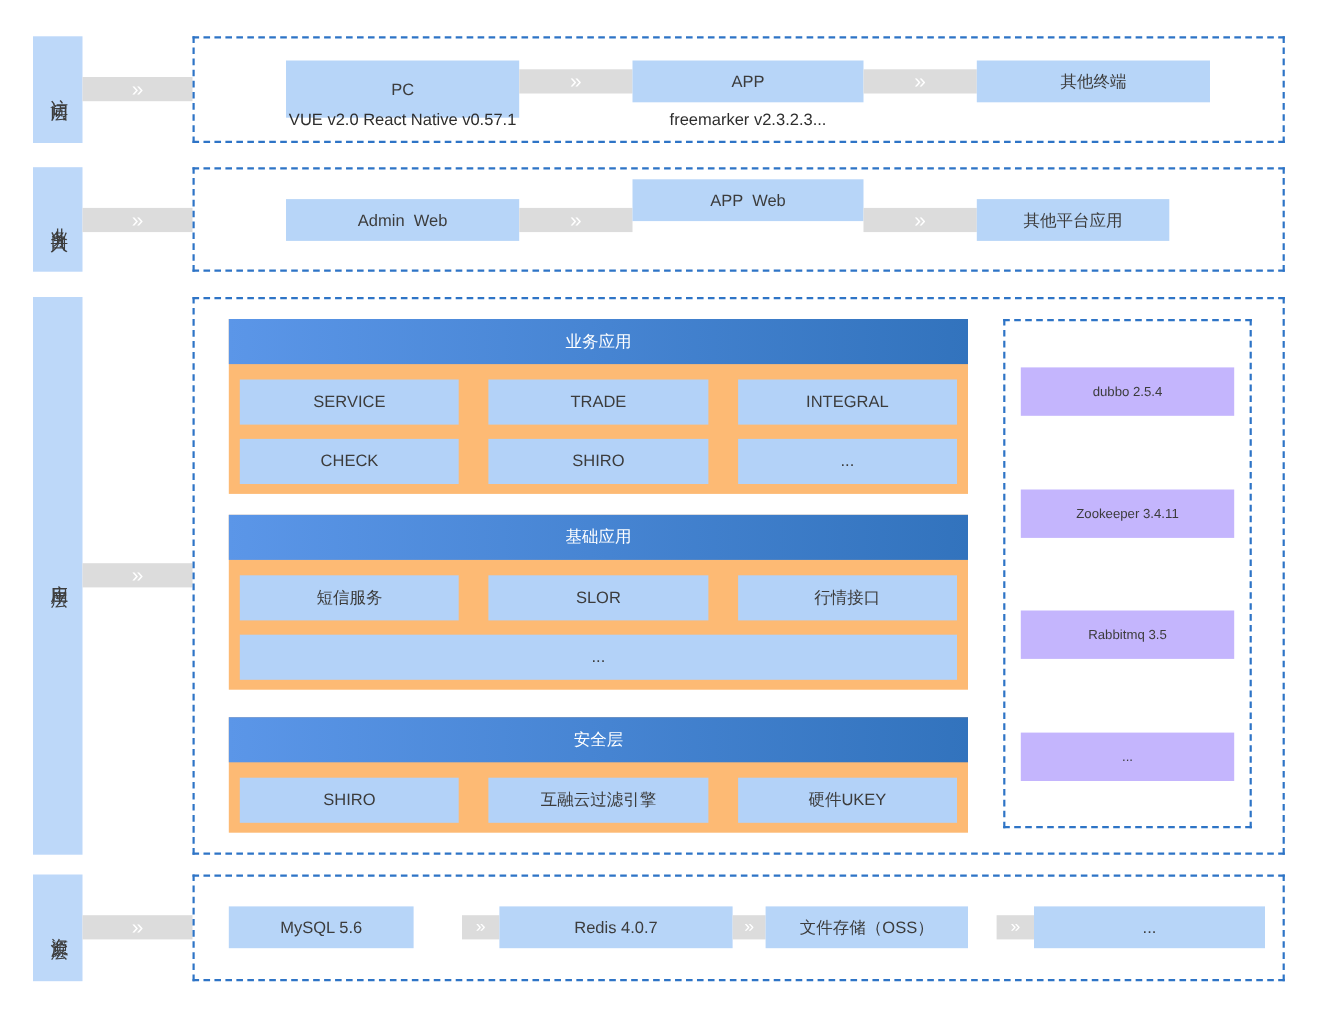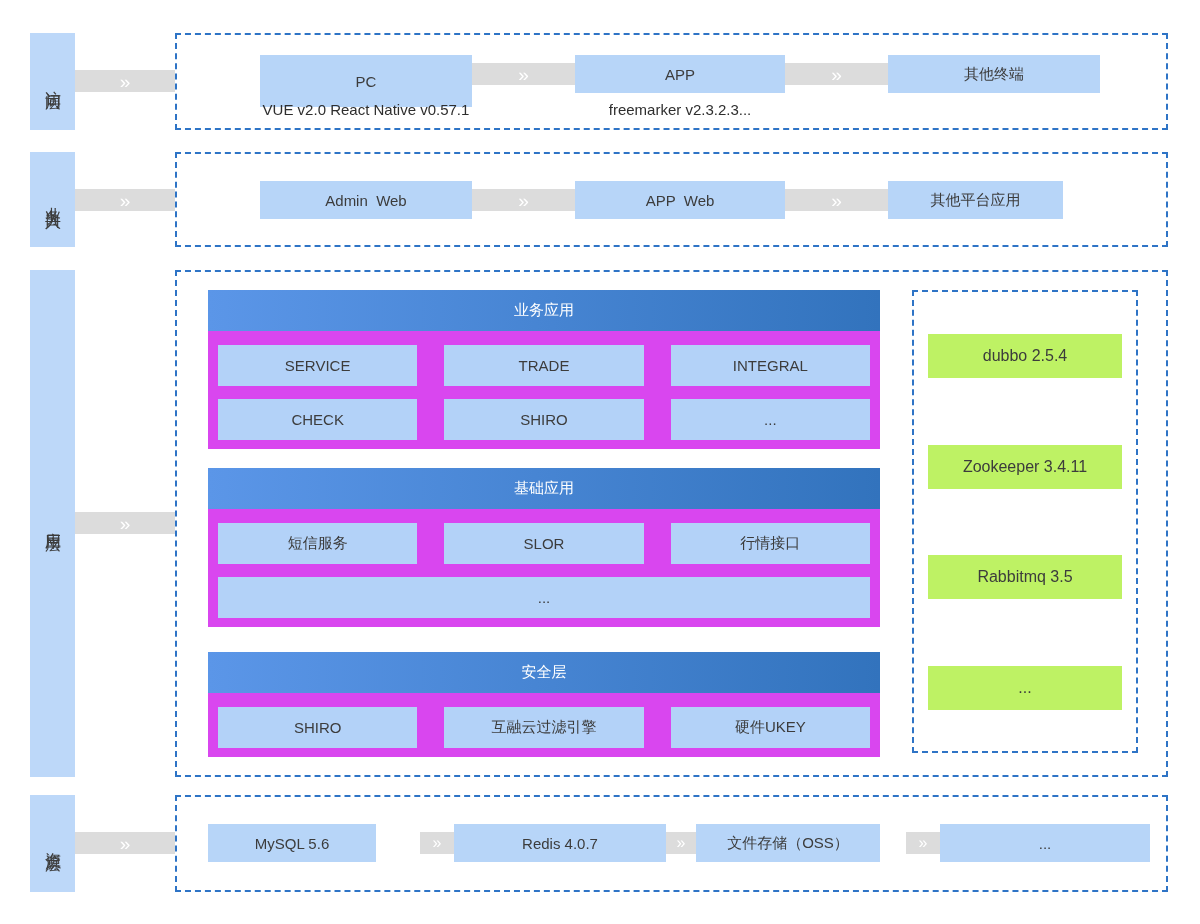--- a/index.html
+++ b/index.html
@@ -23,42 +23,42 @@
 
   .box {
     position:absolute; background:#b7d5f8;
     display:flex; align-items:center; justify-content:center;
     font-size:15px; color:#3c3c3c; white-space:pre;
   }
   .note {
     position:absolute; font-size:15px; color:#2e2e2e; text-align:center; white-space:pre;
   }
 
-  .section { position:absolute; background:#d946ef; }
+  .section { position:absolute; background:#fdba74; }
   .section-header {
     height:41px; background:linear-gradient(90deg,#5b96e8,#3273bd);
     color:#ffffff; display:flex; align-items:center; justify-content:center; font-size:15px;
   }
   .rows { padding:14px 10px 9px; display:flex; flex-direction:column; gap:13px; }
   .row { display:flex; gap:27px; }
   .cell {
     flex:1; height:41px; background:#b3d2f8;
     display:flex; align-items:center; justify-content:center;
     font-size:15px; color:#3c3c3c;
   }
 
   .mw-box {
     position:absolute; border:2px dashed #2e74c6; box-sizing:border-box;
     display:flex; flex-direction:column; justify-content:space-between;
     padding:42px 14px 41px; background:#ffffff;
   }
   .mw-item {
-    height:44px; background:#bef264;
+    height:44px; background:#c4b5fd;
     display:flex; align-items:center; justify-content:center;
-    font-size:16px; color:#3c3c3c;
+    font-size:12px; color:#3c3c3c;
   }
 </style>
 </head>
 <body>
 
 <div id="stage">
 
   <div class="layer-label" style="left:30px;top:33px;width:45px;height:97px;">访问层</div>
   <div class="layer-label" style="left:30px;top:152px;width:45px;height:95px;">业务入口</div>
   <div class="layer-label" style="left:30px;top:270px;width:45px;height:507px;">应用层</div>
@@ -91,21 +91,21 @@
     <span class="chev">»</span>
   </div>
   <div class="box" style="left:888px;top:55px;width:212px;height:38px;">其他终端</div>
   <div class="note" style="left:230px;top:101px;width:272px;">VUE v2.0 React Native v0.57.1</div>
   <div class="note" style="left:545px;top:101px;width:270px;">freemarker v2.3.2.3...</div>
 
   <div class="box" style="left:260px;top:181px;width:212px;height:38px;">Admin  Web</div>
   <div class="connector" style="left:472px;top:189px;width:103px;height:22px;">
     <span class="chev">»</span>
   </div>
-  <div class="box" style="left:575px;top:181px;width:210px;height:38px;">APP  Web</div>
+  <div class="box" style="left:575px;top:163px;width:210px;height:38px;">APP  Web</div>
   <div class="connector" style="left:785px;top:189px;width:103px;height:22px;">
     <span class="chev">»</span>
   </div>
   <div class="box" style="left:888px;top:181px;width:175px;height:38px;">其他平台应用</div>
 
   <div class="section" style="left:208px;top:290px;width:672px;">
     <div class="section-header">业务应用</div>
     <div class="rows">
       <div class="row">
         <div class="cell">SERVICE</div>

